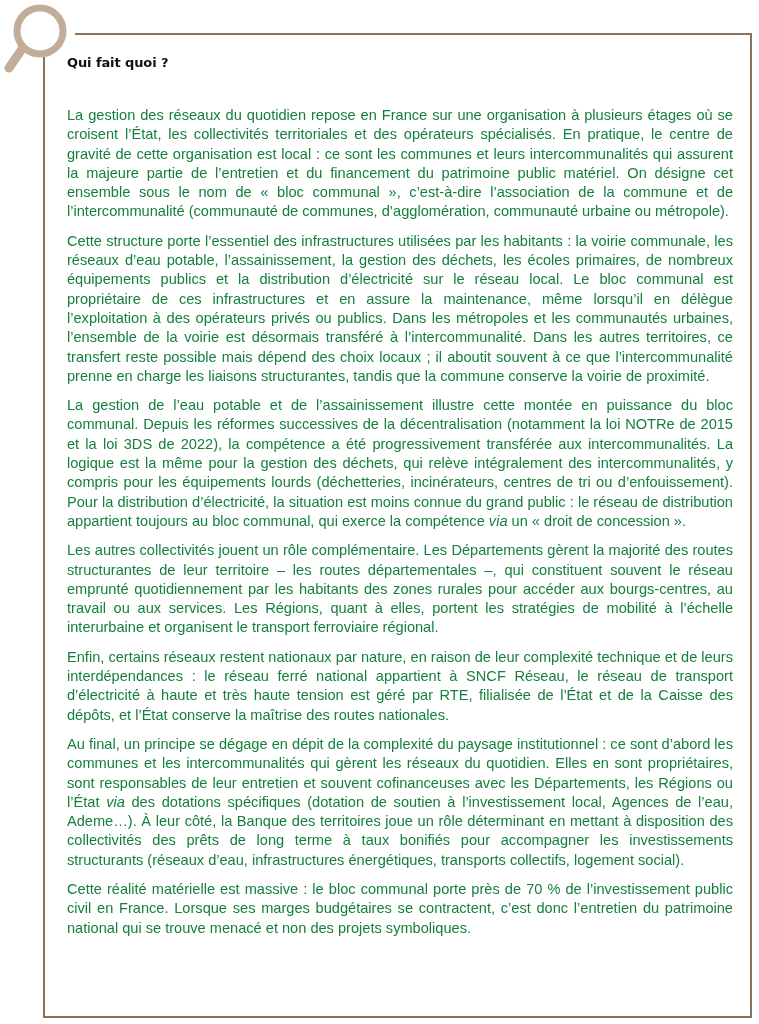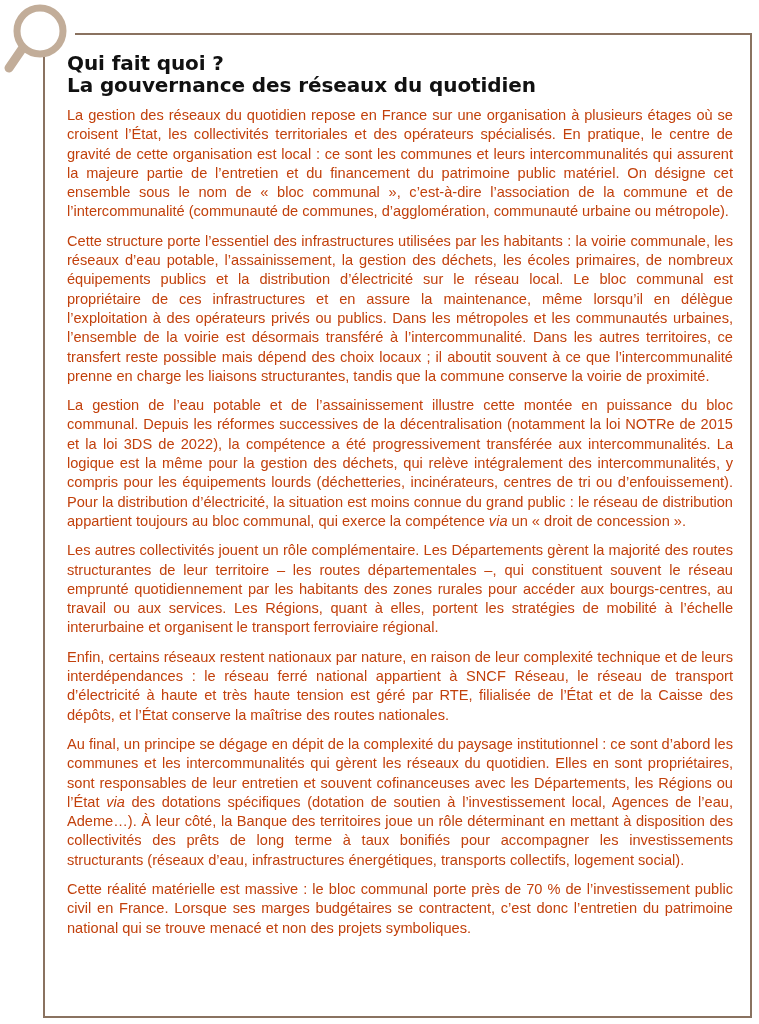--- a/index.html
+++ b/index.html
@@ -31,21 +31,21 @@
       width: 80px;
       height: 80px;
     }
     .title {
       position: absolute;
       left: 67px;
       top: 52px;
       margin: 0;
       font-family: "DejaVu Sans", sans-serif;
       font-weight: bold;
-      font-size: 20px;
+      font-size: 13px;
       line-height: 22px;
       color: #111111;
       letter-spacing: -0.1px;
     }
     .title span { display: block; }
     .body {
       position: absolute;
       left: 67px;
       top: 106px;
       width: 666px;
@@ -69,24 +69,23 @@
   <line x1="22" y1="49" x2="9" y2="68" stroke="#c2ad99" stroke-width="9" stroke-linecap="round"></line>
   <circle cx="40" cy="31" r="23" fill="#ffffff" stroke="#c2ad99" stroke-width="7"></circle>
 </svg>
 
 <div class="frame" style="border-color: transparent rgb(138, 114, 96) rgb(138, 114, 96) transparent;"></div>
 
 <div style="position:absolute;left:40px;top:30px;width:36px;height:26px;background:transparent;"></div>
 
 <h2 class="title">
   <span>Qui fait quoi ?</span>
-  <span>La gouvernance des réseaux du quotidien</span>
 </h2>
 
-<div class="body" style="color: #c2410c;">
+<div class="body" style="color: #15803d;">
   <p><span>La gestion des réseaux du quotidien repose en France sur une organisation à plusieurs étages où se croisent l’État, les collectivités territoriales et des opérateurs spécialisés. En pratique, le centre de gravité de cette organisation est local : ce sont les communes et leurs intercommunalités qui assurent la majeure partie de l’entretien et du financement du patrimoine public matériel. On désigne cet ensemble sous le nom de « bloc communal », c’est-à-dire l’association de la commune et de l’intercommunalité (communauté de communes, d’agglomération, communauté urbaine ou métropole).</span></p>
   <p><span>Cette structure porte l’essentiel des infrastructures utilisées par les habitants : la voirie communale, les réseaux d’eau potable, l’assainissement, la gestion des déchets, les écoles primaires, de nombreux équipements publics et la distribution d’électricité sur le réseau local. Le bloc communal est propriétaire de ces infrastructures et en assure la maintenance, même lorsqu’il en délègue l’exploitation à des opérateurs privés ou publics. Dans les métropoles et les communautés urbaines, l’ensemble de la voirie est désormais transféré à l’intercommunalité. Dans les autres territoires, ce transfert reste possible mais dépend des choix locaux ; il aboutit souvent à ce que l’intercommunalité prenne en charge les liaisons structurantes, tandis que la commune conserve la voirie de proximité.</span></p>
   <p><span>La gestion de l’eau potable et de l’assainissement illustre cette montée en puissance du bloc communal. Depuis les réformes successives de la décentralisation (notamment la loi NOTRe de 2015 et la loi 3DS de 2022), la compétence a été progressivement transférée aux intercommunalités. La logique est la même pour la gestion des déchets, qui relève intégralement des intercommunalités, y compris pour les équipements lourds (déchetteries, incinérateurs, centres de tri ou d’enfouissement). Pour la distribution d’électricité, la situation est moins connue du grand public : le réseau de distribution appartient toujours au bloc communal, qui exerce la compétence </span><em>via</em><span> un « droit de concession ».</span></p>
   <p><span>Les autres collectivités jouent un rôle complémentaire. Les Départements gèrent la majorité des routes structurantes de leur territoire – les routes départementales –, qui constituent souvent le réseau emprunté quotidiennement par les habitants des zones rurales pour accéder aux bourgs-centres, au travail ou aux services. Les Régions, quant à elles, portent les stratégies de mobilité à l’échelle interurbaine et organisent le transport ferroviaire régional.</span></p>
   <p><span>Enfin, certains réseaux restent nationaux par nature, en raison de leur complexité technique et de leurs interdépendances : le réseau ferré national appartient à SNCF Réseau, le réseau de transport d’électricité à haute et très haute tension est géré par RTE, filialisée de l’État et de la Caisse des dépôts, et l’État conserve la maîtrise des routes nationales.</span></p>
   <p><span>Au final, un principe se dégage en dépit de la complexité du paysage institutionnel : ce sont d’abord les communes et les intercommunalités qui gèrent les réseaux du quotidien. Elles en sont propriétaires, sont responsables de leur entretien et souvent cofinanceuses avec les Départements, les Régions ou l’État </span><em>via</em><span> des dotations spécifiques (dotation de soutien à l’investissement local, Agences de l’eau, Ademe…). À leur côté, la Banque des territoires joue un rôle déterminant en mettant à disposition des collectivités des prêts de long terme à taux bonifiés pour accompagner les investissements structurants (réseaux d’eau, infrastructures énergétiques, transports collectifs, logement social).</span></p>
   <p><span>Cette réalité matérielle est massive : le bloc communal porte près de 70 % de l’investissement public civil en France. Lorsque ses marges budgétaires se contractent, c’est donc l’entretien du patrimoine national qui se trouve menacé et non des projets symboliques.</span></p>
 </div>
 
 <div style="position: absolute; left: 75px; top: 33px; width: 677px; height: 2px; background: rgb(138, 114, 96);"></div>

